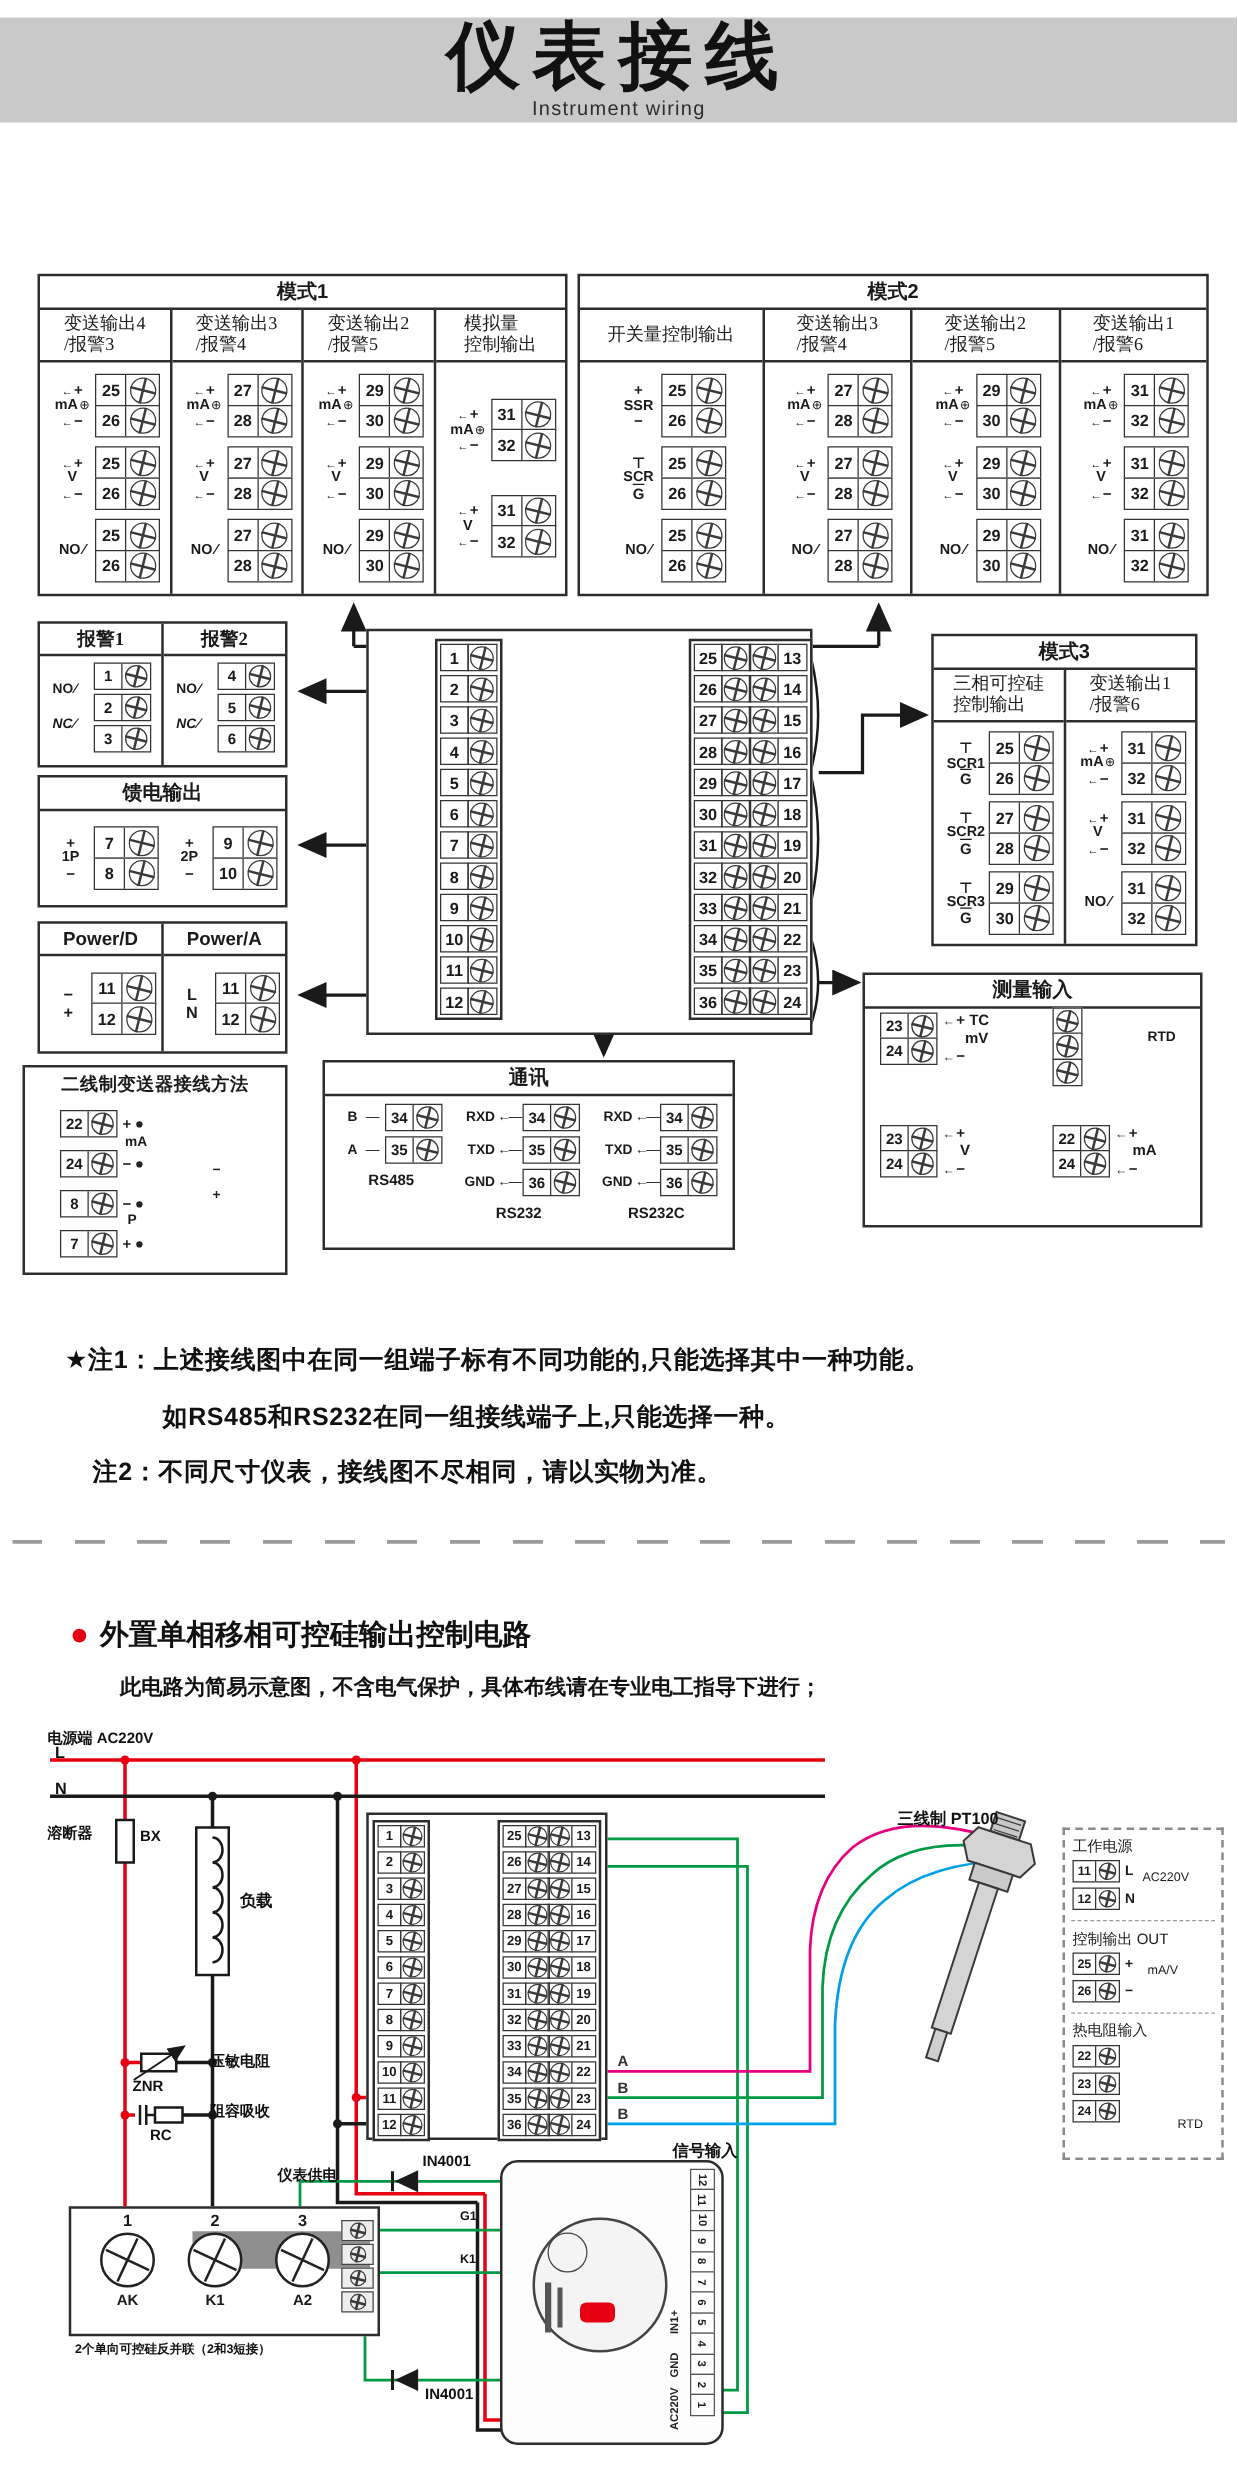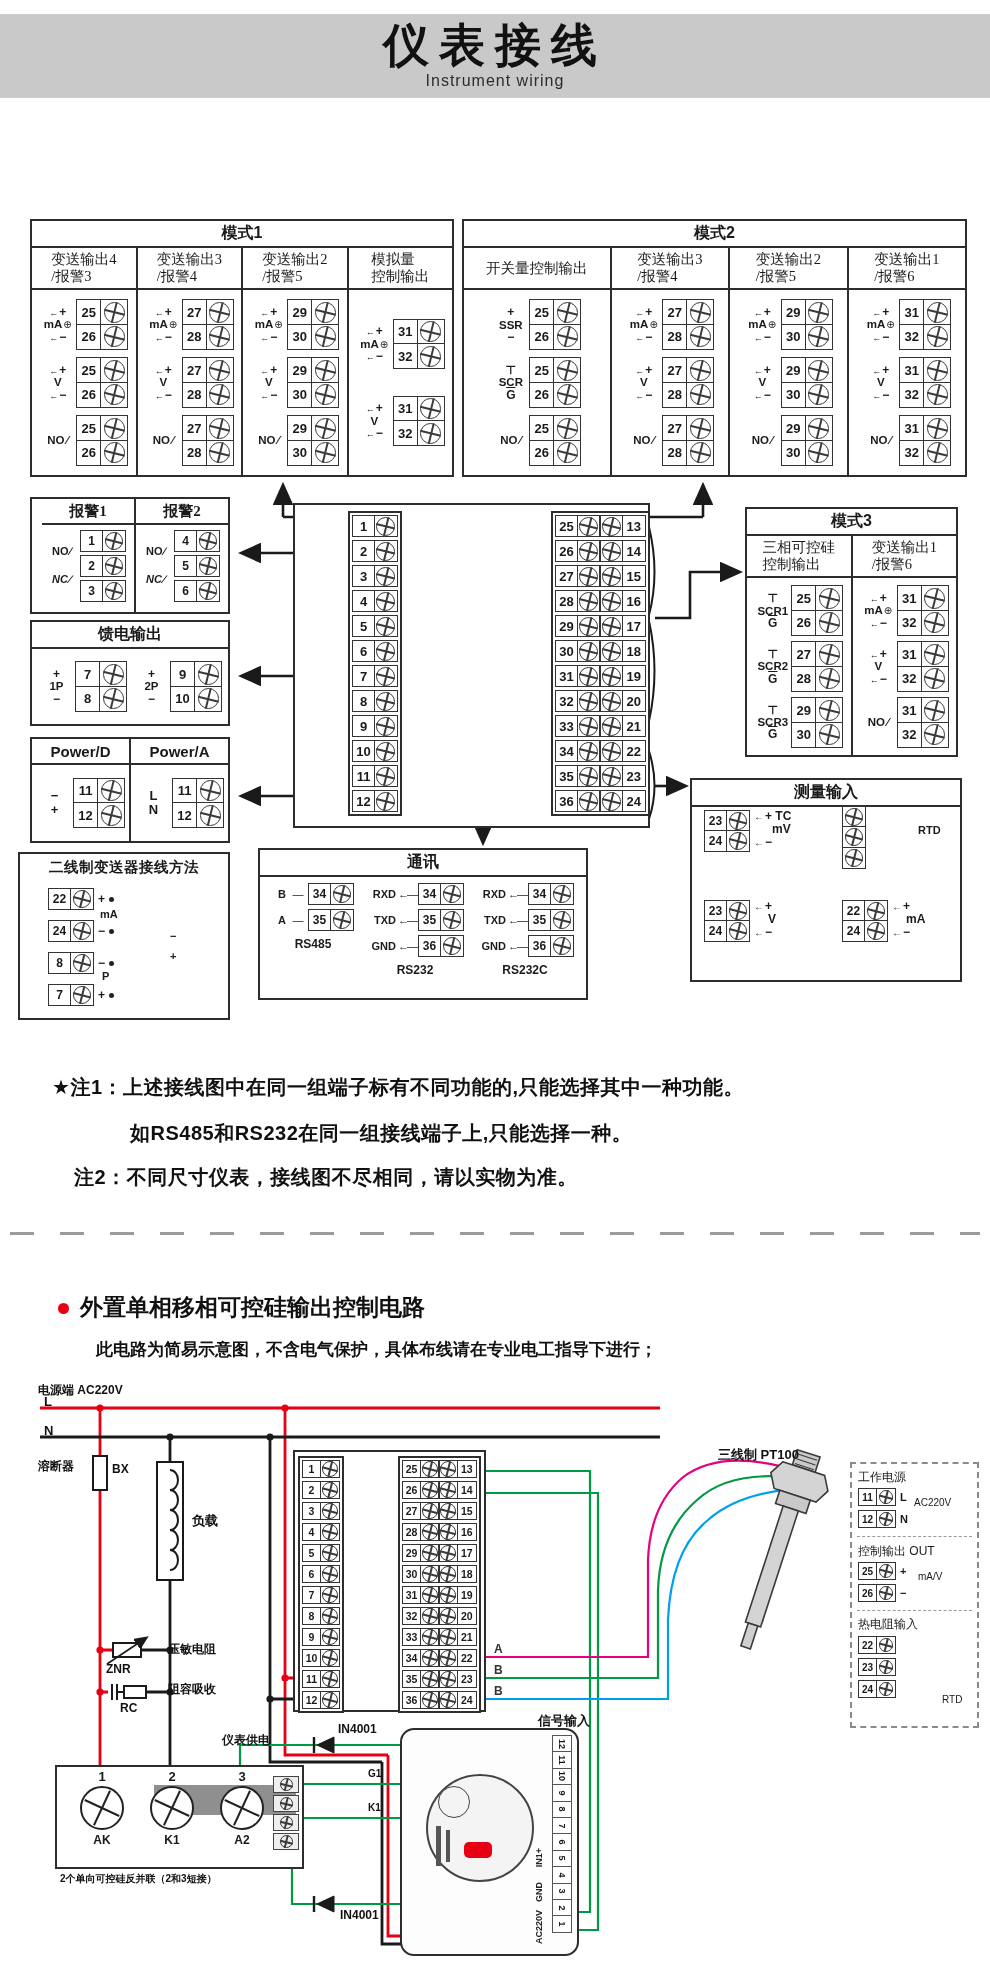--- a/index.html
+++ b/index.html
@@ -1,21 +1,21 @@
 <!DOCTYPE html>
 <html><head>
 <meta charset="utf-8">
 <style>
   html,body{margin:0;padding:0;background:#fff;}
   .page{position:relative;width:990px;height:1976px;background:#fff;overflow:hidden;
         font-family:"Liberation Sans","DejaVu Sans",sans-serif;color:#1a1a1a;}
   
   .banner{position:absolute;left:0;top:14px;width:990px;height:84px;background:#c9c9c9;
           display:flex;flex-direction:column;align-items:center;justify-content:center;}
-  .banner .t1{font-size:46px;font-weight:bold;letter-spacing:10px;color:#111;line-height:1;}
+  .banner .t1{font-size:59px;font-weight:bold;letter-spacing:10px;color:#111;line-height:1;}
   .banner .t2{font-size:16px;color:#2d2d2d;margin-top:4px;letter-spacing:1px;}
   
   .box{position:absolute;border:2.5px solid #2d2d2d;background:#fff;box-sizing:border-box;}
   .btitle{height:25px;border-bottom:2px solid #2d2d2d;display:flex;align-items:center;justify-content:center;
           font-weight:bold;font-size:16px;}
   .mcols{display:flex;height:calc(100% - 27px);}
   .mcol{flex:1;border-right:2px solid #2d2d2d;display:flex;flex-direction:column;min-width:0;}
   .mcol:last-child{border-right:none;}
   .mcol.wide{flex:1.25;}
   .mhead{height:40px;border-bottom:2px solid #2d2d2d;display:flex;align-items:center;justify-content:center;
@@ -40,21 +40,21 @@
   .screw::after{content:"";position:absolute;top:50%;left:-1px;right:-1px;height:1.5px;background:#3a3a3a;transform:translateY(-50%) rotate(14deg);}
   .tcell.sm{height:22px;}
   .tcell.sm .tnum{width:21px;font-size:12px;}
   .tcell.sm .tscrew{width:22px;}
   .tcell.sm .screw{width:16px;height:16px;}
   .tcell.xs{height:18px;}
   .tcell.xs .tnum{width:17px;font-size:10px;}
   .tcell.xs .tscrew{width:18px;}
   .tcell.xs .screw{width:12px;height:12px;border-width:1.2px;}
   
-  .abody2{display:flex;height:calc(100% - 0px);padding-left:10px;}
+  .abody2{display:flex;height:calc(100% - 0px);}
   .agroup{flex:1;border-right:2px solid #2d2d2d;display:flex;flex-direction:column;}
   .agroup:last-child{border-right:none;}
   .ahead{height:24px;border-bottom:2px solid #2d2d2d;display:flex;align-items:center;justify-content:center;font-weight:bold;font-size:15px;font-family:"Liberation Serif","DejaVu Serif",serif;}
   .agbody{position:relative;flex:1;}
   .ano,.anc{position:absolute;left:10px;font-size:11px;font-weight:bold;}
   .ano{top:20px;} .anc{top:48px;font-style:italic;}
   .ano::after,.anc::after{content:"∕";margin-left:1px;}
   .acells{position:absolute;right:8px;top:5px;display:flex;flex-direction:column;gap:3px;}
   
   .fbody{display:flex;justify-content:space-evenly;align-items:center;height:calc(100% - 27px);}
@@ -90,21 +90,21 @@
   .crows{display:flex;flex-direction:column;gap:4px;}
   .crow{display:flex;align-items:center;gap:2px;}
   .cl{min-width:30px;text-align:right;font-size:11px;font-weight:bold;}
   .carrow{width:18px;text-align:center;font-size:11px;}
   .carrow::before{content:"←—";letter-spacing:-2px;}
   .g485 .carrow::before{content:"—";}
   .g485 .cl{min-width:14px;}
   .cname{margin-top:6px;font-size:12px;font-weight:bold;}
   
   .mq{position:absolute;display:flex;gap:4px;}
-  .mqside{display:flex;flex-direction:column;font-size:12px;font-weight:bold;line-height:1.1;}
+  .mqside{display:flex;flex-direction:column;justify-content:space-between;font-size:12px;font-weight:bold;line-height:1.1;}
   .marr::before{content:"←";font-size:10px;margin-right:1px;}
   .mqcells{display:flex;flex-direction:column;gap:0;}
   .mqcells .tcell + .tcell{margin-top:-1.6px;}
   .q2cells{display:flex;flex-direction:column;gap:0;}
   .q2cells .tcell + .tcell{margin-top:-1.6px;}
   .rtdlbl{position:absolute;font-size:11px;font-weight:bold;}
   
   .note{position:absolute;font-size:20px;font-weight:bold;color:#111;letter-spacing:0.5px;}
   
   .dashdiv{position:absolute;left:10px;width:970px;height:3px;

